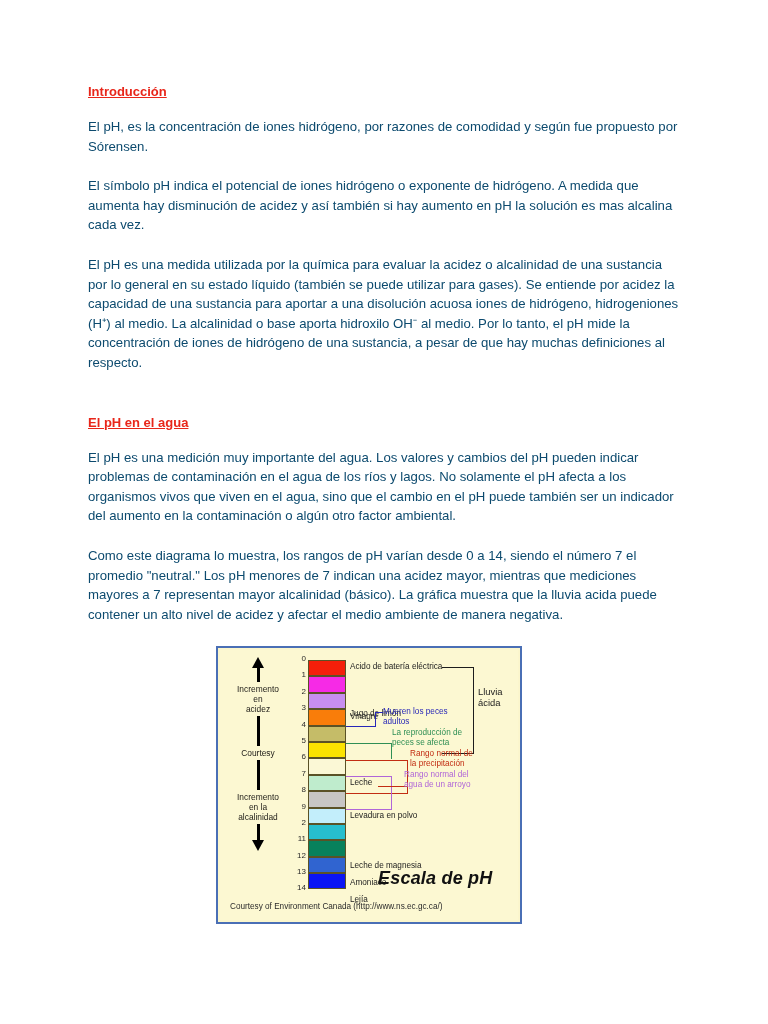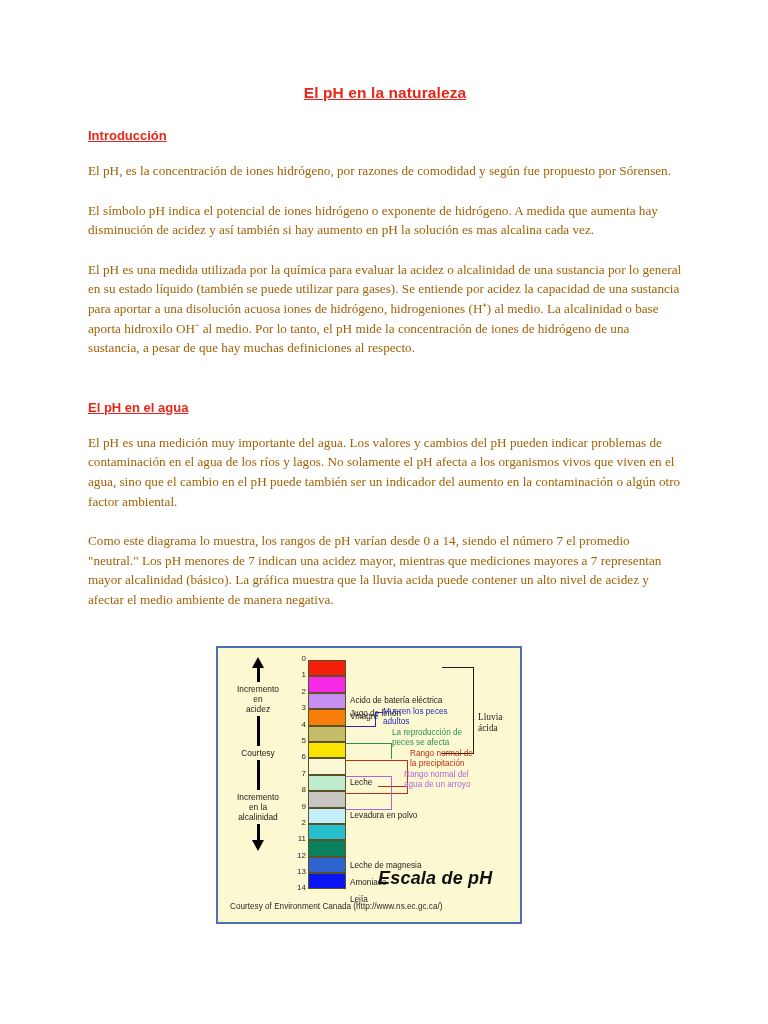--- a/index.html
+++ b/index.html
@@ -44,22 +44,21 @@
     font-weight: bold;
     text-decoration: underline;
     margin: 0 0 18px 0;
   }
   .section-head.spaced { margin-top: 42px; }
   p.body-text {
     font-size: 13.2px;
     line-height: 19.6px;
     margin: 0 0 20px 0;
     text-align: left;
-    color: #a16207;
-    font-family: Liberation Serif, serif;
+    color: #0c4a6e;
   }
 
   
   .figure-wrap {
     position: absolute;
     left: 216px;
     top: 646px;
     width: 306px;
     height: 278px;
   }
@@ -178,21 +177,20 @@
     white-space: nowrap;
   }
 </style>
 </head>
 <body>
 
 <div class="page">
 
   <div class="content">
 
-    <h1 class="doc-title">El pH en la naturaleza</h1>
 
     <h2 class="section-head">Introducción</h2>
 
     <p class="body-text">El pH, es la concentración de iones hidrógeno, por razones de comodidad y según fue propuesto por Sórensen.</p>
 
     <p class="body-text">El símbolo pH indica el potencial de iones hidrógeno o exponente de hidrógeno. A medida que aumenta hay disminución de acidez y así también si hay aumento en pH la solución es mas alcalina cada vez.</p>
 
     <p class="body-text">El pH es una medida utilizada por la química para evaluar la acidez o alcalinidad de una sustancia por lo general en su estado líquido (también se puede utilizar para gases). Se entiende por acidez la capacidad de una sustancia para aportar a una disolución acuosa iones de hidrógeno, hidrogeniones (H⁺) al medio. La alcalinidad o base aporta hidroxilo OH⁻ al medio. Por lo tanto, el pH mide la concentración de iones de hidrógeno de una sustancia, a pesar de que hay muchas definiciones al respecto.</p>
 
     <h2 class="section-head spaced">El pH en el agua</h2>
@@ -255,21 +253,21 @@
             <div class="swatch" style="background: rgb(251, 248, 214);"></div>
             <div class="swatch" style="background: rgb(191, 236, 205);"></div>
             <div class="swatch" style="background: rgb(199, 198, 196);"></div>
             <div class="swatch" style="background: rgb(195, 238, 251);"></div>
             <div class="swatch" style="background: rgb(39, 190, 206);"></div>
             <div class="swatch" style="background: rgb(8, 129, 92);"></div>
             <div class="swatch" style="background: rgb(48, 100, 208);"></div>
             <div class="swatch" style="background: rgb(10, 21, 244);"></div>
           </div>
 
-        <div class="sub-label" style="left:130px; top:12px;margin-top:34px;">Acido de batería eléctrica</div>
+        <div class="sub-label" style="left:130px; top:12px;">Acido de batería eléctrica</div>
         <div class="sub-label" style="left:130px; top:45px;margin-top:14px;">Jugo de limón</div>
         <div class="sub-label" style="left:130px; top:62px;">Vinagre</div>
         <div class="sub-label" style="left:130px; top:128px;">Leche</div>
         <div class="sub-label" style="left:130px; top:161px;">Levadura en polvo</div>
         <div class="sub-label" style="left:130px; top:211px;">Leche de magnesia</div>
         <div class="sub-label" style="left:130px; top:228px;">Amoniaco</div>
         <div class="sub-label" style="left:130px; top:245px;">Lejía</div>
 
         <div class="ln" style="left:222px; top:17px; width:32px; height:1px; background:#1d1d1d;"></div>
         <div class="ln" style="left:253px; top:17px; width:1px; height:86px; background:#1d1d1d;"></div>
@@ -305,21 +303,21 @@
         <div class="ann ann-precip" style="left:190px; top:99px;">
           <div>Rango normal de</div>
           <div>la precipitación</div>
         </div>
 
         <div class="ann ann-stream" style="left:184px; top:120px;">
           <div>Rango normal del</div>
           <div>agua de un arroyo</div>
         </div>
 
-        <div class="ann ann-rain" style="left:258px; top:62px;font-family:Liberation Serif, serif;">
+        <div class="ann ann-rain" style="left:258px; top:36px;">
           <div>Lluvia</div>
           <div>ácida</div>
         </div>
 
         <div class="fig-title">Escala de pH</div>
 
         <div class="fig-credit">Courtesy of Environment Canada (http://www.ns.ec.gc.ca/)</div>
 
       </div>
     </div>

